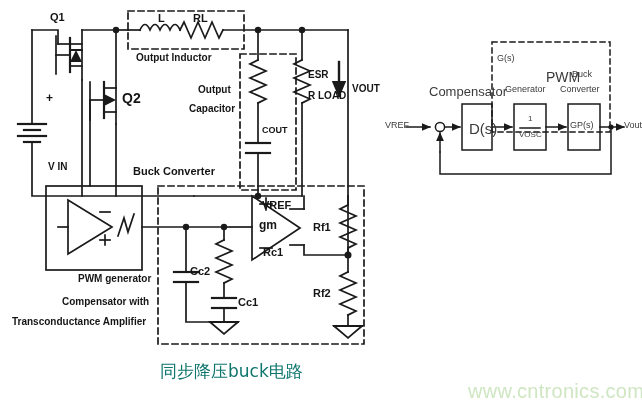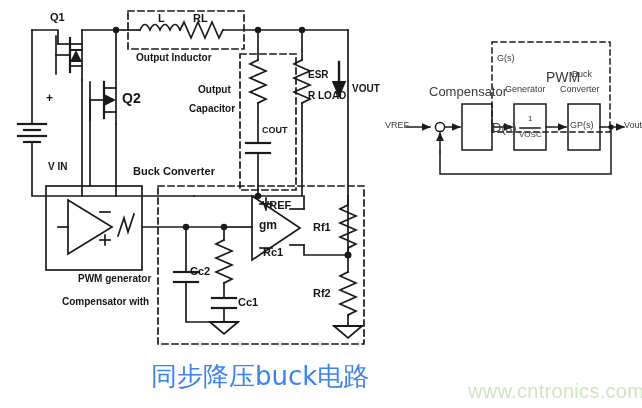--- a/index.html
+++ b/index.html
@@ -207,20 +207,21 @@
 
   <div class="lbl b" style="left:308px;top:91px;font-size:10px;">R LOAD</div>
 
   <div class="lbl b" style="left:352px;top:84px;font-size:10px;">VOUT</div>
 
   <div class="lbl b" style="left:133px;top:166px;font-size:11px;">Buck Converter</div>
 
   <div class="lbl b" style="left:58px;top:274px;font-size:10px;padding-left:20px;">PWM generator</div>
 
   <div class="lbl b" style="left:62px;top:297px;font-size:10px;">Compensator with</div>
+  <div class="lbl b" style="left:12px;top:317px;font-size:10px;">Transconductance Amplifier</div>
 
   <div class="lbl b" style="left:262px;top:200px;font-size:11px;">VREF</div>
   <div class="lbl b" style="left:259px;top:219px;font-size:12px;">gm</div>
 
   <div class="lbl b" style="left:232px;top:247px;font-size:11px;padding-left:31px;">Rc1</div>
   <div class="lbl b" style="left:238px;top:297px;font-size:11px;">Cc1</div>
   <div class="lbl b" style="left:190px;top:266px;font-size:11px;">Cc2</div>
 
   <div class="lbl b" style="left:313px;top:222px;font-size:11px;">Rf1</div>
   <div class="lbl b" style="left:313px;top:288px;font-size:11px;">Rf2</div>
@@ -231,24 +232,24 @@
 
   <div class="lbl" style="left:546px;top:70px;font-size:14px;color:#3a3a3a;">PWM</div>
   <div class="lbl" style="left:505px;top:85px;font-size:9px;color:#3a3a3a;">Generator</div>
 
   <div class="lbl" style="left:572px;top:70px;font-size:9px;color:#3a3a3a;">Buck</div>
   <div class="lbl" style="left:560px;top:85px;font-size:9px;color:#3a3a3a;">Converter</div>
 
   <div class="lbl" style="left:385px;top:121px;font-size:9px;color:#3a3a3a;">VREF</div>
   <div class="lbl" style="left:624px;top:121px;font-size:9px;color:#3a3a3a;">Vout</div>
 
-  <div class="lbl" style="left:492px;top:121px;font-size:13px;color:#3a3a3a;text-align:right;">D(s)</div>
+  <div class="lbl" style="left:469px;top:121px;font-size:15px;color:#3a3a3a;text-align:right;">D(s)</div>
 
   <div class="lbl" style="left:528px;top:115px;font-size:8px;color:#3a3a3a;">1</div>
   <div class="lbl" style="left:519px;top:131px;font-size:8px;color:#3a3a3a;">VOSC</div>
 
   <div class="lbl" style="left:570px;top:121px;font-size:9px;color:#3a3a3a;">GP(s)</div>
 
-  <div class="cap" style="left:151px;top:363px;font-size:26px;color:#3b82f6;">同步降压buck电路</div>
+  <div class="cap" style="left:160px;top:363px;font-size:17px;color:#0f766e;">同步降压buck电路</div>
 
   <div class="wm" style="left:468px;top:381px;">www.cntronics.com</div>
 
 </div>
 
 </body></html>

